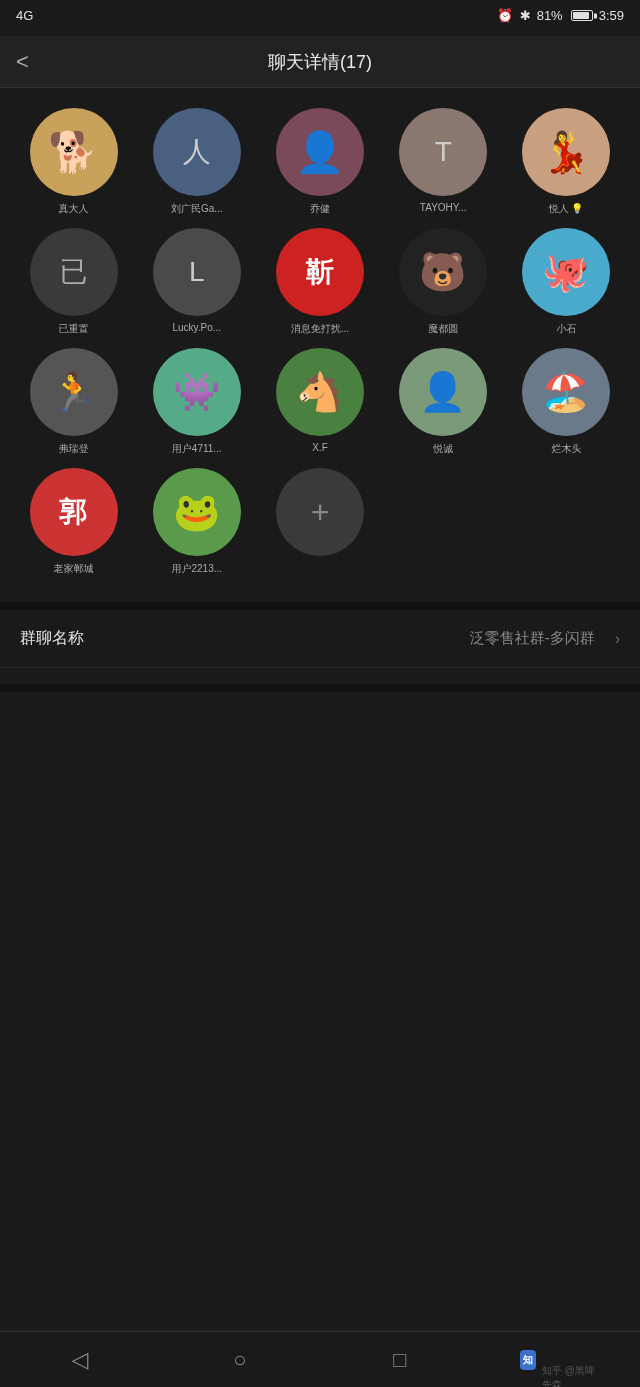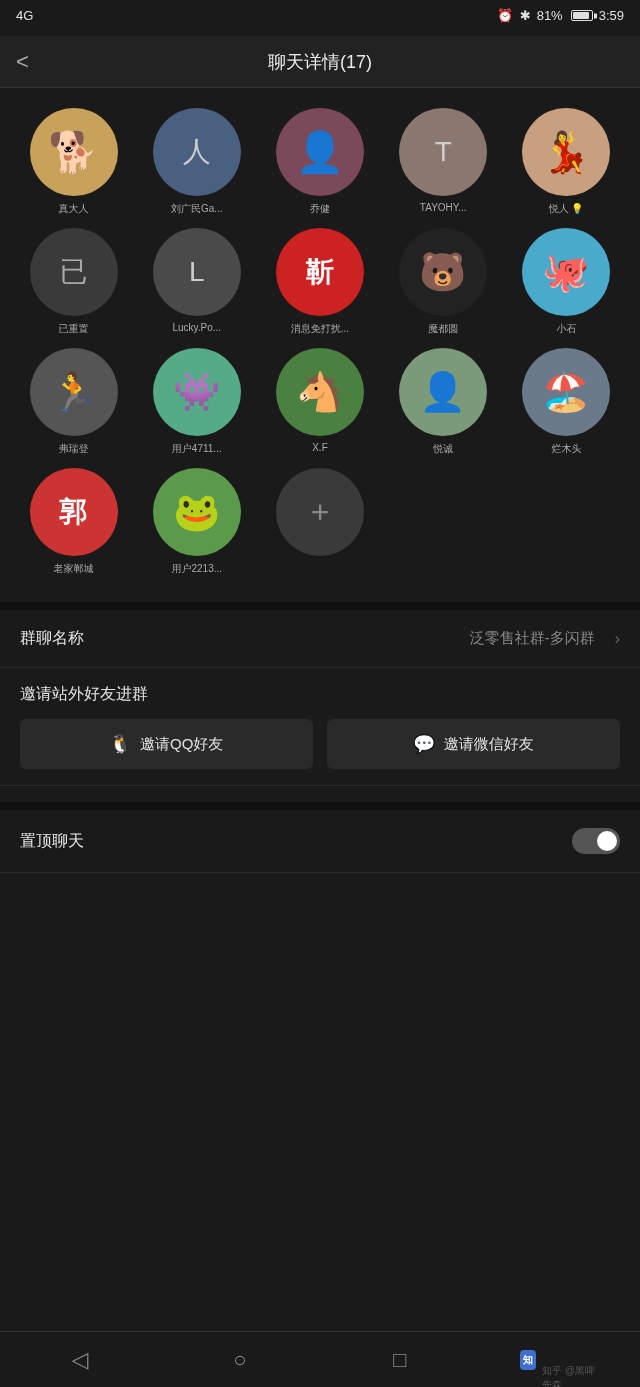--- a/index.html
+++ b/index.html
@@ -386,43 +386,24 @@
 <div class="settings-section">
 
   <div class="setting-row">
     <span class="setting-label">群聊名称</span>
     <div class="setting-value">
       <span>泛零售社群-多闪群</span>
       <span class="chevron">›</span>
     </div>
   </div>
 
-  <div class="invite-section">
-    <div class="invite-label">邀请站外好友进群</div>
-    <div class="invite-buttons">
-      <button class="invite-btn">
-        <span class="invite-btn-icon">🐧</span>
-        <span>邀请QQ好友</span>
-      </button>
-      <button class="invite-btn">
-        <span class="invite-btn-icon">💬</span>
-        <span>邀请微信好友</span>
-      </button>
-    </div>
-  </div>
 
   <div class="separator"></div>
 
 
-  <div class="setting-row">
-    <span class="setting-label">置顶聊天</span>
-    <div class="toggle toggle-off">
-      <div class="toggle-knob"></div>
-    </div>
-  </div>
 
 </div>
 
 <div class="content-bottom-pad"></div>
 
 <div class="bottom-nav">
   <div class="nav-item">◁</div>
   <div class="nav-item">○</div>
   <div class="nav-item">□</div>
   <div class="nav-item watermark">

